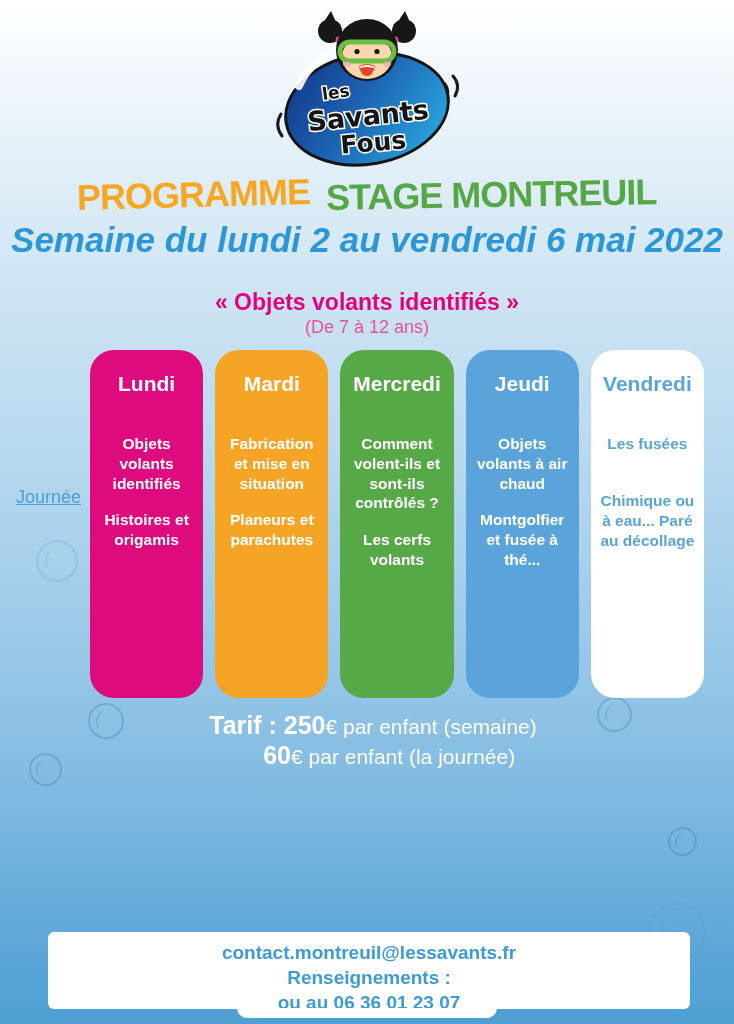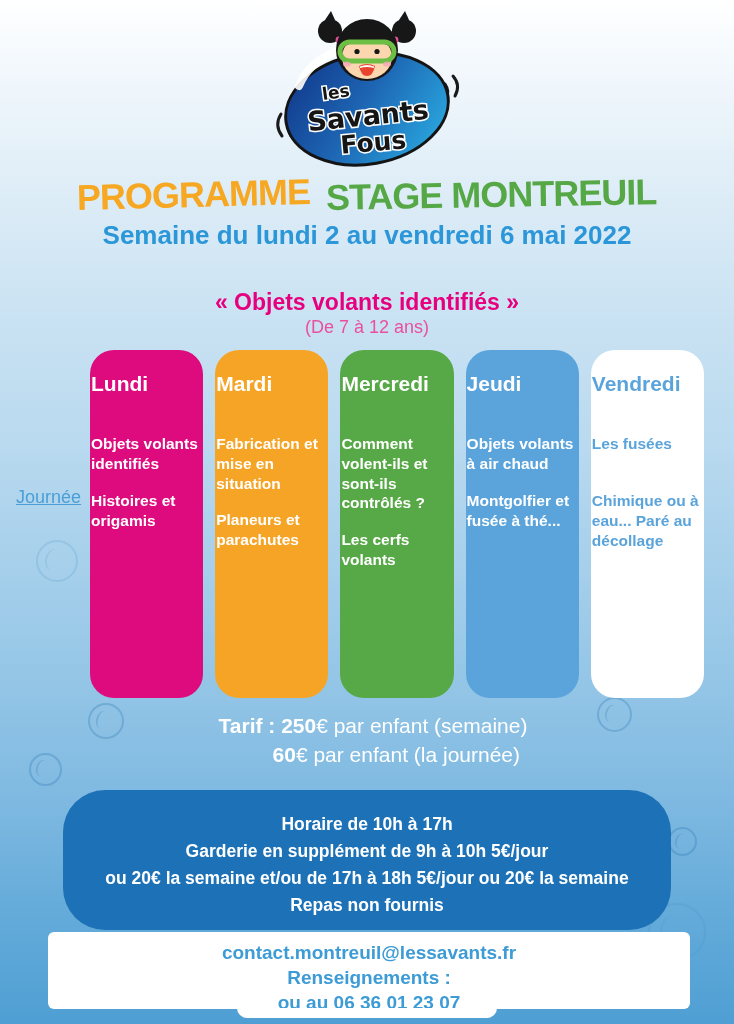--- a/index.html
+++ b/index.html
@@ -28,45 +28,45 @@
 
   
   .logo { position:absolute; top:10px; left:50%; transform:translateX(-50%); }
 
   
   .title { position:absolute; top:174px; left:0; width:100%; text-align:center;
            font-size:36px; font-weight:800; letter-spacing:-1px; text-transform:uppercase; }
   .title .t1 { color:#F7A823; display:inline-block; transform:rotate(-1.5deg); margin-right:16px; }
   .title .t2 { color:#56A846; display:inline-block; transform:rotate(-1deg); }
   .subtitle { position:absolute; top:220px; left:0; width:100%; text-align:center;
-              font-size:26px; font-weight:bold; color:#2B96D8; }
+              font-size:35px; font-weight:bold; color:#2B96D8;font-style:italic; }
   .theme-heading { position:absolute; top:289px; left:0; width:100%; text-align:center;
                    font-size:23px; font-weight:bold; color:#E6007E; }
   .theme-age { position:absolute; top:317px; left:0; width:100%; text-align:center;
                font-size:18px; font-weight:400; color:#E9509D; }
 
   
   .days-row { position:absolute; left:90px; top:350px; width:614px; display:flex; gap:12px; }
-  .day-col { flex:1; height:348px; border-radius:24px; text-align:left; padding:0 1px; color:#fff; }
+  .day-col { flex:1; height:348px; border-radius:24px; text-align:center; padding:0 7px; color:#fff; }
   .day-0 { background:#DD0B7E; }
   .day-1 { background:#F6A426; }
   .day-2 { background:#57A846; }
   .day-3 { background:#5BA4DB; }
   .day-4 { background:#FFFFFF; color:#5BA4DB; }
   .day-title { margin-top:22px; font-size:21px; font-weight:bold; }
   .acts { margin-top:38px; }
   .act { min-height:40px; margin-bottom:17px; font-size:15.5px; font-weight:bold; line-height:1.28; }
 
   .journee { position:absolute; left:16px; top:487px; font-size:18px; color:#4A9FD6;text-decoration:underline; }
 
   
   .tarif { position:absolute; top:711px; left:0; width:100%; color:#fff; }
   .tarif-in { width:fit-content; margin:0 auto; transform:translateX(6px); }
   .tarif-line { font-size:21px; line-height:29px; white-space:nowrap; }
-  .tarif-line .big { font-size:21px; font-weight:bold; }
+  .tarif-line .big { font-size:25px; font-weight:bold; }
   .tarif-line .euro { font-weight:400; font-size:21px; }
   .tarif-line2 { padding-left:54px; }
 
   
   .info-box { position:absolute; left:63px; top:790px; width:608px; height:140px;
               background:#1D72B7; border-radius:42px; color:#fff; text-align:center; padding-top:21px; }
   .info-line { font-size:17.5px; font-weight:bold; line-height:27px; }
 
   
   .contact-box { position:absolute; left:48px; top:932px; width:642px; height:77px;
@@ -182,26 +182,20 @@
     </div>
   </div>
 
   <div class="tarif">
     <div class="tarif-in">
       <div class="tarif-line"><span class="big">Tarif : 250</span><span class="euro big">€</span><span> par enfant (semaine)</span></div>
       <div class="tarif-line tarif-line2"><span class="big">60</span><span class="euro big">€</span><span> par enfant (la journée)</span></div>
     </div>
   </div>
 
-  <div class="info-box">
-    <div class="info-line">Horaire de 10h à 17h</div>
-    <div class="info-line">Garderie en supplément de 9h à 10h 5€/jour</div>
-    <div class="info-line">ou 20€ la semaine et/ou de 17h à 18h 5€/jour ou 20€ la semaine</div>
-    <div class="info-line">Repas non fournis</div>
-  </div>
 
   <div class="contact-box">
     <div class="contact-line">contact.montreuil@lessavants.fr</div>
     <div class="contact-line">Renseignements :</div>
     <div class="contact-line">ou au 06 36 01 23 07</div>
   </div>
   <div class="contact-tab"></div>
 
 </div>
 

